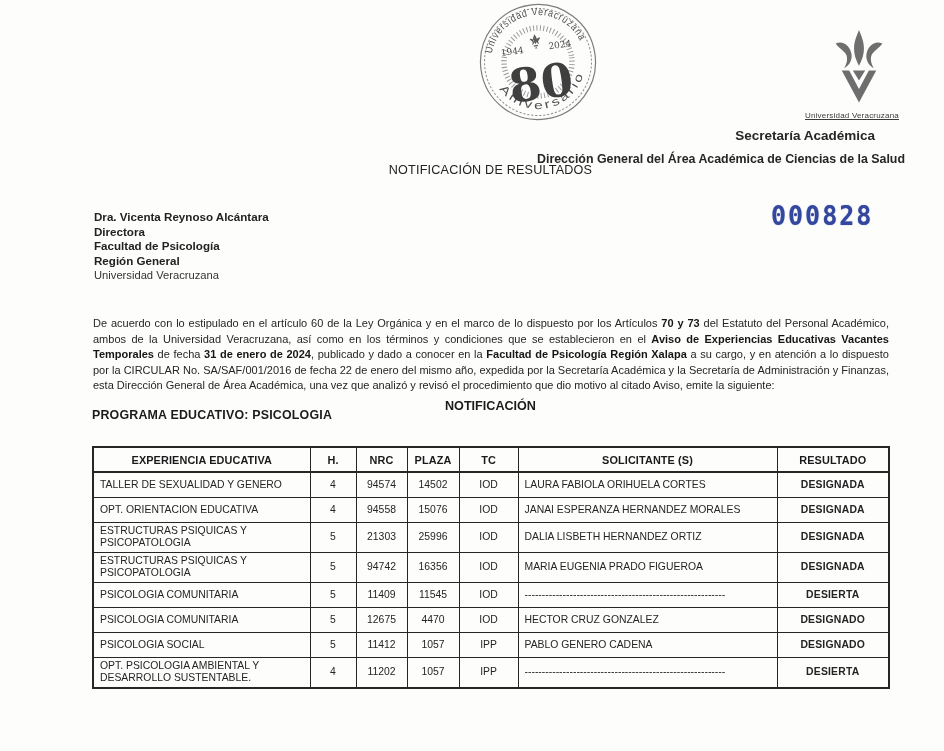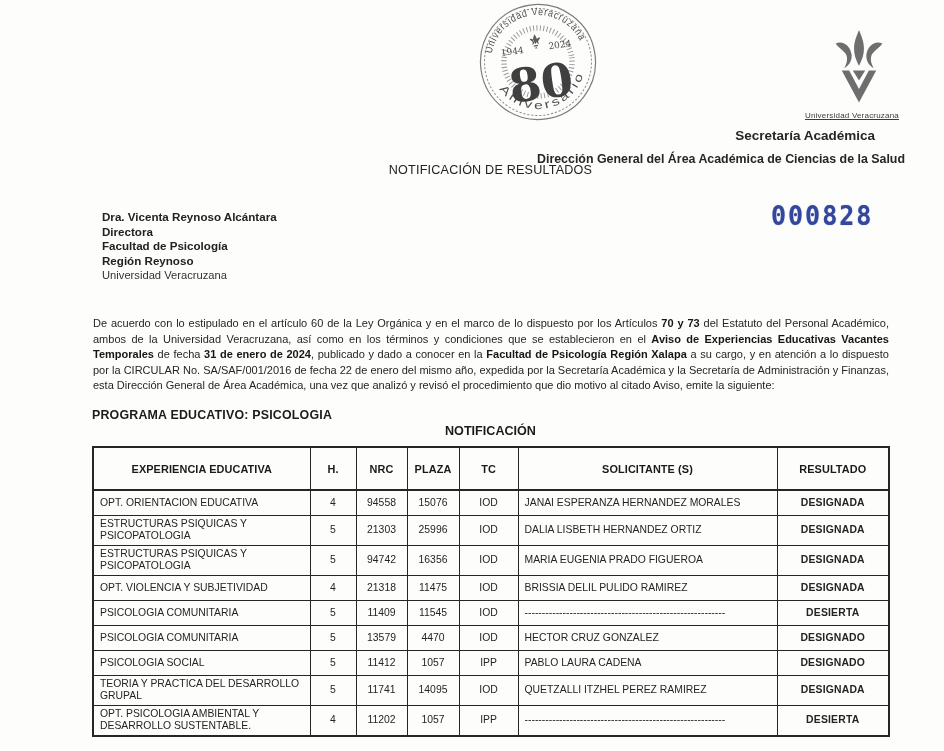--- a/index.html
+++ b/index.html
@@ -13,42 +13,42 @@
   .seal{left:450px;top:0px;}
   .uv-logo{left:828px;top:30px;}
   .right-block{right:39px;top:111px;text-align:right;line-height:1.15;}
   .uv-caption{font-size:8px;color:#3a3a3a;text-decoration:underline;letter-spacing:.2px;margin-right:6px;}
   .secretaria{font-size:13.5px;font-weight:bold;color:#262626;margin-top:8px;margin-right:30px;}
   .direccion{font-size:12.4px;font-weight:bold;color:#262626;margin-top:8px;white-space:nowrap;}
 
   .doc-title{left:93px;right:56px;top:163px;text-align:center;font-size:12.6px;font-weight:normal;letter-spacing:.2px;color:#222;}
 
   
-  .addressee{left:102px;top:210px;font-size:11.6px;line-height:14.5px;color:#222;}
+  .addressee{left:94px;top:210px;font-size:11.6px;line-height:14.5px;color:#222;}
   .addressee .b{font-weight:bold;}
   .addressee .plain{font-weight:normal;font-size:11.2px;color:#333;}
 
   .stamp{left:771px;top:201px;font-family:"DejaVu Sans Mono",monospace;font-weight:bold;
          font-size:25px;color:#33479e;letter-spacing:2px;transform:scaleY(1.08);
          text-shadow:0 0 1px rgba(51,71,158,.65);}
 
   
   .body-par{left:93px;width:796px;top:316px;font-size:11px;line-height:15.6px;
             text-align:justify;color:#252525;}
   .body-par b{color:#161616;}
 
-  .notif-heading{left:93px;right:56px;top:424px;text-align:center;font-weight:bold;font-size:12.6px;color:#1b1b1b;}
+  .notif-heading{left:93px;right:56px;top:399px;text-align:center;font-weight:bold;font-size:12.6px;color:#1b1b1b;}
   .program-heading{left:92px;top:408px;font-weight:bold;font-size:12.4px;letter-spacing:.2px;color:#1b1b1b;}
 
   
   table.results{left:92px;top:446px;position:absolute;border-collapse:collapse;
                 table-layout:fixed;width:796px;border:2px solid #262626;}
   table.results th{
     border:1px solid #262626;border-bottom-width:2px;font-size:10.9px;font-weight:bold;
-    height:21px;padding:10px 4px;text-align:center;color:#1a1a1a;letter-spacing:.1px;
+    height:21px;padding:1px 4px;text-align:center;color:#1a1a1a;letter-spacing:.1px;
   }
   table.results td{
     border:1px solid #262626;font-size:10.4px;padding:2px 6px;height:20px;
     line-height:1.2;color:#242424;vertical-align:middle;
   }
   td.c{text-align:center;}
   td.solic{white-space:nowrap;overflow:hidden;padding-left:8px;}
   td.result{text-align:center;font-weight:bold;letter-spacing:.2px;color:#141414;}
 </style>
 </head>
@@ -101,21 +101,21 @@
   <div class="secretaria">Secretaría Académica</div>
   <div class="direccion">Dirección General del Área Académica de Ciencias de la Salud</div>
 </div>
 
 <div class="abs doc-title">NOTIFICACIÓN DE RESULTADOS</div>
 
 <div class="abs addressee">
   <div class="b">Dra. Vicenta Reynoso Alcántara</div>
   <div class="b">Directora</div>
   <div class="b">Facultad de Psicología</div>
-  <div class="b">Región Reynoso</div>
+  <div class="b">Región General</div>
   <div class="plain">Universidad Veracruzana</div>
 </div>
 
 <div class="abs stamp">000828</div>
 
 <div class="abs body-par"><span>De acuerdo con lo estipulado en el artículo 60 de la Ley Orgánica y en el marco de lo dispuesto por los Artículos </span><b>70 y 73</b><span> del Estatuto del Personal Académico, ambos de la Universidad Veracruzana, así como en los términos y condiciones que se establecieron en el </span><b>Aviso de Experiencias Educativas Vacantes Temporales</b><span> de fecha </span><b>31 de enero de 2024</b><span>, publicado y dado a conocer en la </span><b>Facultad de Psicología Región Xalapa</b><span> a su cargo, y en atención a lo dispuesto por la CIRCULAR No. SA/SAF/001/2016 de fecha 22 de enero del mismo año, expedida por la Secretaría Académica y la Secretaría de Administración y Finanzas, esta Dirección General de Área Académica, una vez que analizó y revisó el procedimiento que dio motivo al citado Aviso, emite la siguiente:</span></div>
 
 <div class="abs notif-heading">NOTIFICACIÓN</div>
 
 <div class="abs program-heading">PROGRAMA EDUCATIVO: PSICOLOGIA</div>
@@ -136,20 +136,29 @@
         <th>H.</th>
         <th>NRC</th>
         <th>PLAZA</th>
         <th>TC</th>
         <th>SOLICITANTE (S)</th>
         <th>RESULTADO</th>
       </tr>
     </thead>
   <tbody>
       <tr>
+        <td>TALLER DE SEXUALIDAD Y GENERO</td>
+        <td class="c">4</td>
+        <td class="c">94574</td>
+        <td class="c">14502</td>
+        <td class="c">IOD</td>
+        <td class="solic">LAURA FABIOLA ORIHUELA CORTES</td>
+        <td class="result">DESIGNADA</td>
+      </tr>
+      <tr>
         <td>OPT. ORIENTACION EDUCATIVA</td>
         <td class="c">4</td>
         <td class="c">94558</td>
         <td class="c">15076</td>
         <td class="c">IOD</td>
         <td class="solic">JANAI ESPERANZA HERNANDEZ MORALES</td>
         <td class="result">DESIGNADA</td>
       </tr>
       <tr>
         <td>ESTRUCTURAS PSIQUICAS Y PSICOPATOLOGIA</td>
@@ -163,63 +172,45 @@
       <tr>
         <td>ESTRUCTURAS PSIQUICAS Y PSICOPATOLOGIA</td>
         <td class="c">5</td>
         <td class="c">94742</td>
         <td class="c">16356</td>
         <td class="c">IOD</td>
         <td class="solic">MARIA EUGENIA PRADO FIGUEROA</td>
         <td class="result">DESIGNADA</td>
       </tr>
       <tr>
-        <td>OPT. VIOLENCIA Y SUBJETIVIDAD</td>
-        <td class="c">4</td>
-        <td class="c">21318</td>
-        <td class="c">11475</td>
-        <td class="c">IOD</td>
-        <td class="solic">BRISSIA DELIL PULIDO RAMIREZ</td>
-        <td class="result">DESIGNADA</td>
-      </tr>
-      <tr>
         <td>PSICOLOGIA COMUNITARIA</td>
         <td class="c">5</td>
         <td class="c">11409</td>
         <td class="c">11545</td>
         <td class="c">IOD</td>
         <td class="solic">----------------------------------------------------------</td>
         <td class="result">DESIERTA</td>
       </tr>
       <tr>
         <td>PSICOLOGIA COMUNITARIA</td>
         <td class="c">5</td>
-        <td class="c">13579</td>
+        <td class="c">12675</td>
         <td class="c">4470</td>
         <td class="c">IOD</td>
         <td class="solic">HECTOR CRUZ GONZALEZ</td>
         <td class="result">DESIGNADO</td>
       </tr>
       <tr>
         <td>PSICOLOGIA SOCIAL</td>
         <td class="c">5</td>
         <td class="c">11412</td>
         <td class="c">1057</td>
         <td class="c">IPP</td>
-        <td class="solic">PABLO LAURA CADENA</td>
+        <td class="solic">PABLO GENERO CADENA</td>
         <td class="result">DESIGNADO</td>
-      </tr>
-      <tr>
-        <td>TEORIA Y PRACTICA DEL DESARROLLO GRUPAL</td>
-        <td class="c">5</td>
-        <td class="c">11741</td>
-        <td class="c">14095</td>
-        <td class="c">IOD</td>
-        <td class="solic">QUETZALLI ITZHEL PEREZ RAMIREZ</td>
-        <td class="result">DESIGNADA</td>
       </tr>
       <tr>
         <td>OPT. PSICOLOGIA AMBIENTAL Y DESARROLLO SUSTENTABLE.</td>
         <td class="c">4</td>
         <td class="c">11202</td>
         <td class="c">1057</td>
         <td class="c">IPP</td>
         <td class="solic">----------------------------------------------------------</td>
         <td class="result">DESIERTA</td>
       </tr>

